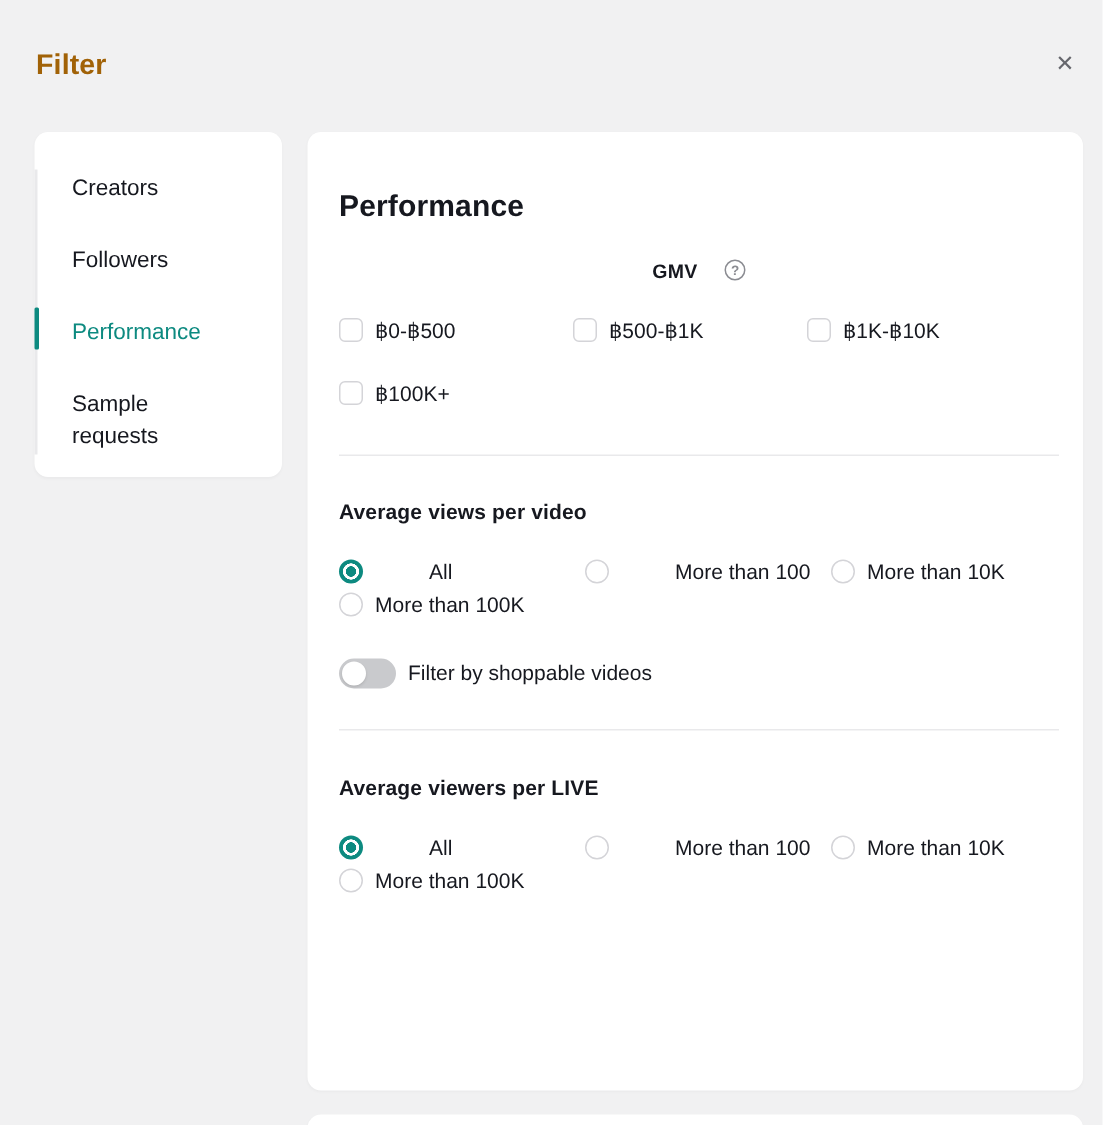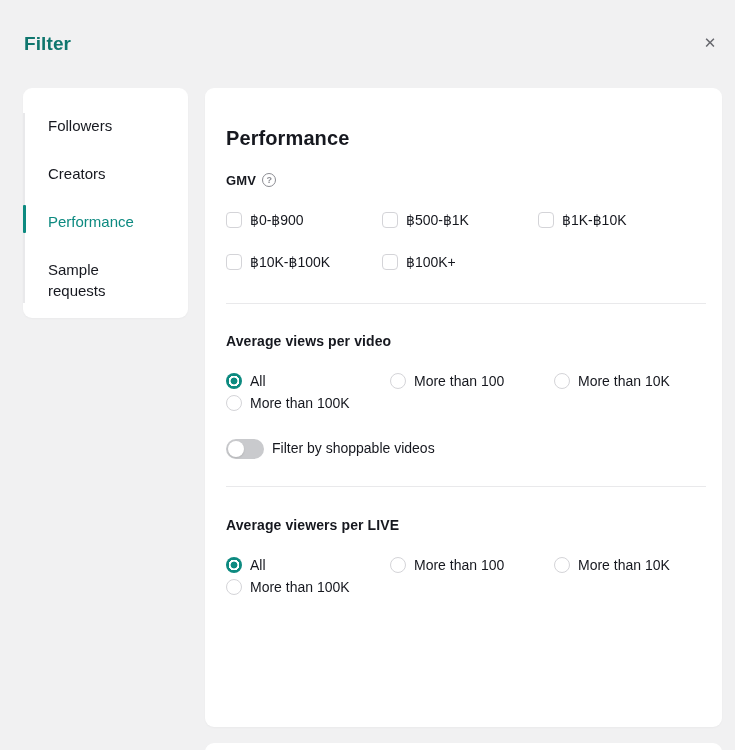--- a/index.html
+++ b/index.html
@@ -8,21 +8,21 @@
     background:#f1f1f2;
     font-family:"Liberation Sans","DejaVu Sans",sans-serif;
     color:#16181f;
     -webkit-font-smoothing:antialiased;
   }
   .frame{position:absolute;inset:0;}
 
   
   .hdr-title{
     position:absolute;left:24px;top:33px;
-    font-size:19px;font-weight:700;line-height:22px;color:#0f766e;letter-spacing:.1px;
+    font-size:19px;font-weight:700;line-height:22px;color:#a16207;letter-spacing:.1px;
   }
   .close-btn{
     position:absolute;right:14px;top:31px;width:22px;height:22px;
     display:flex;align-items:center;justify-content:center;
     background:none;border:none;cursor:pointer;padding:0;
   }
   .close-btn span{font-size:15px;color:#66676d;line-height:1;}
 
   
   .card{
@@ -39,34 +39,34 @@
   .rail-active{position:absolute;left:0;top:117px;width:3px;height:28px;background:#0d8a80;border-radius:1px;}
   .side-list{position:absolute;left:25px;top:27px;right:10px;}
   .side-item{
     font-size:15px;line-height:21px;margin-bottom:27px;cursor:pointer;
     color:#16181f;max-width:112px;
   }
   .side-item.active{color:#0d8a80;}
 
   
   .panel-title{font-size:20px;font-weight:700;line-height:26px;margin:37px 0 0 0;letter-spacing:.1px;}
-  .gmv-row{margin-top:21px;display:flex;align-items:center;gap:6px;height:16px;}
+  .gmv-row{margin-top:21px;display:flex;align-items:center;gap:18px;height:16px;justify-content:center;}
   .gmv-label{font-size:13px;font-weight:700;letter-spacing:.2px;}
   .help-icon{
     width:14px;height:14px;border:1.2px solid #8b8c92;border-radius:50%;
     display:flex;align-items:center;justify-content:center;
     font-size:9px;color:#8b8c92;font-weight:700;box-sizing:border-box;cursor:pointer;
   }
 
   .opt-row{display:flex;align-items:center;height:22px;}
   .cb-row1{margin-top:21px;}
   .cb-row2{margin-top:20px;}
   .opt{display:flex;align-items:center;cursor:pointer;}
   .cb-col{width:156px;}
-  .rd-col{width:164px;}
+  .rd-col{width:164px;gap:36px;}
   .opt:last-child{width:auto;text-align:center;}
   .box{
     width:16px;height:16px;border:1.5px solid #d4d4d8;border-radius:4px;
     background:#fff;box-sizing:border-box;flex:none;margin-right:8px;
   }
   .circle{
     width:16px;height:16px;border:1.5px solid #d4d4d8;border-radius:50%;
     background:#fff;box-sizing:border-box;flex:none;margin-right:8px;
   }
   .circle.checked{
@@ -99,55 +99,51 @@
 
   <div class="hdr-title">Filter</div>
   <button class="close-btn">
     <span>✕</span>
   </button>
 
   <div class="card sidebar-card">
     <div class="rail"></div>
     <div class="rail-active"></div>
     <div class="side-list">
+      <div class="side-item">Creators</div>
       <div class="side-item">Followers</div>
-      <div class="side-item">Creators</div>
       <div class="side-item active">Performance</div>
       <div class="side-item">Sample requests</div>
     </div>
   </div>
 
   <div class="card main-card">
     <h2 class="panel-title">Performance</h2>
 
     <div class="gmv-row">
       <span class="gmv-label">GMV</span>
       <span class="help-icon">?</span>
     </div>
 
     <div class="opt-row cb-row1">
       <div class="opt cb-col">
         <span class="box"></span>
-        <span class="opt-label">฿0-฿900</span>
+        <span class="opt-label">฿0-฿500</span>
       </div>
       <div class="opt cb-col">
         <span class="box"></span>
         <span class="opt-label">฿500-฿1K</span>
       </div>
       <div class="opt">
         <span class="box"></span>
         <span class="opt-label">฿1K-฿10K</span>
       </div>
     </div>
 
     <div class="opt-row cb-row2">
-      <div class="opt cb-col">
-        <span class="box"></span>
-        <span class="opt-label">฿10K-฿100K</span>
-      </div>
       <div class="opt">
         <span class="box"></span>
         <span class="opt-label">฿100K+</span>
       </div>
     </div>
 
     <div class="divider"></div>
 
     <div class="sec-label">Average views per video</div>
 

